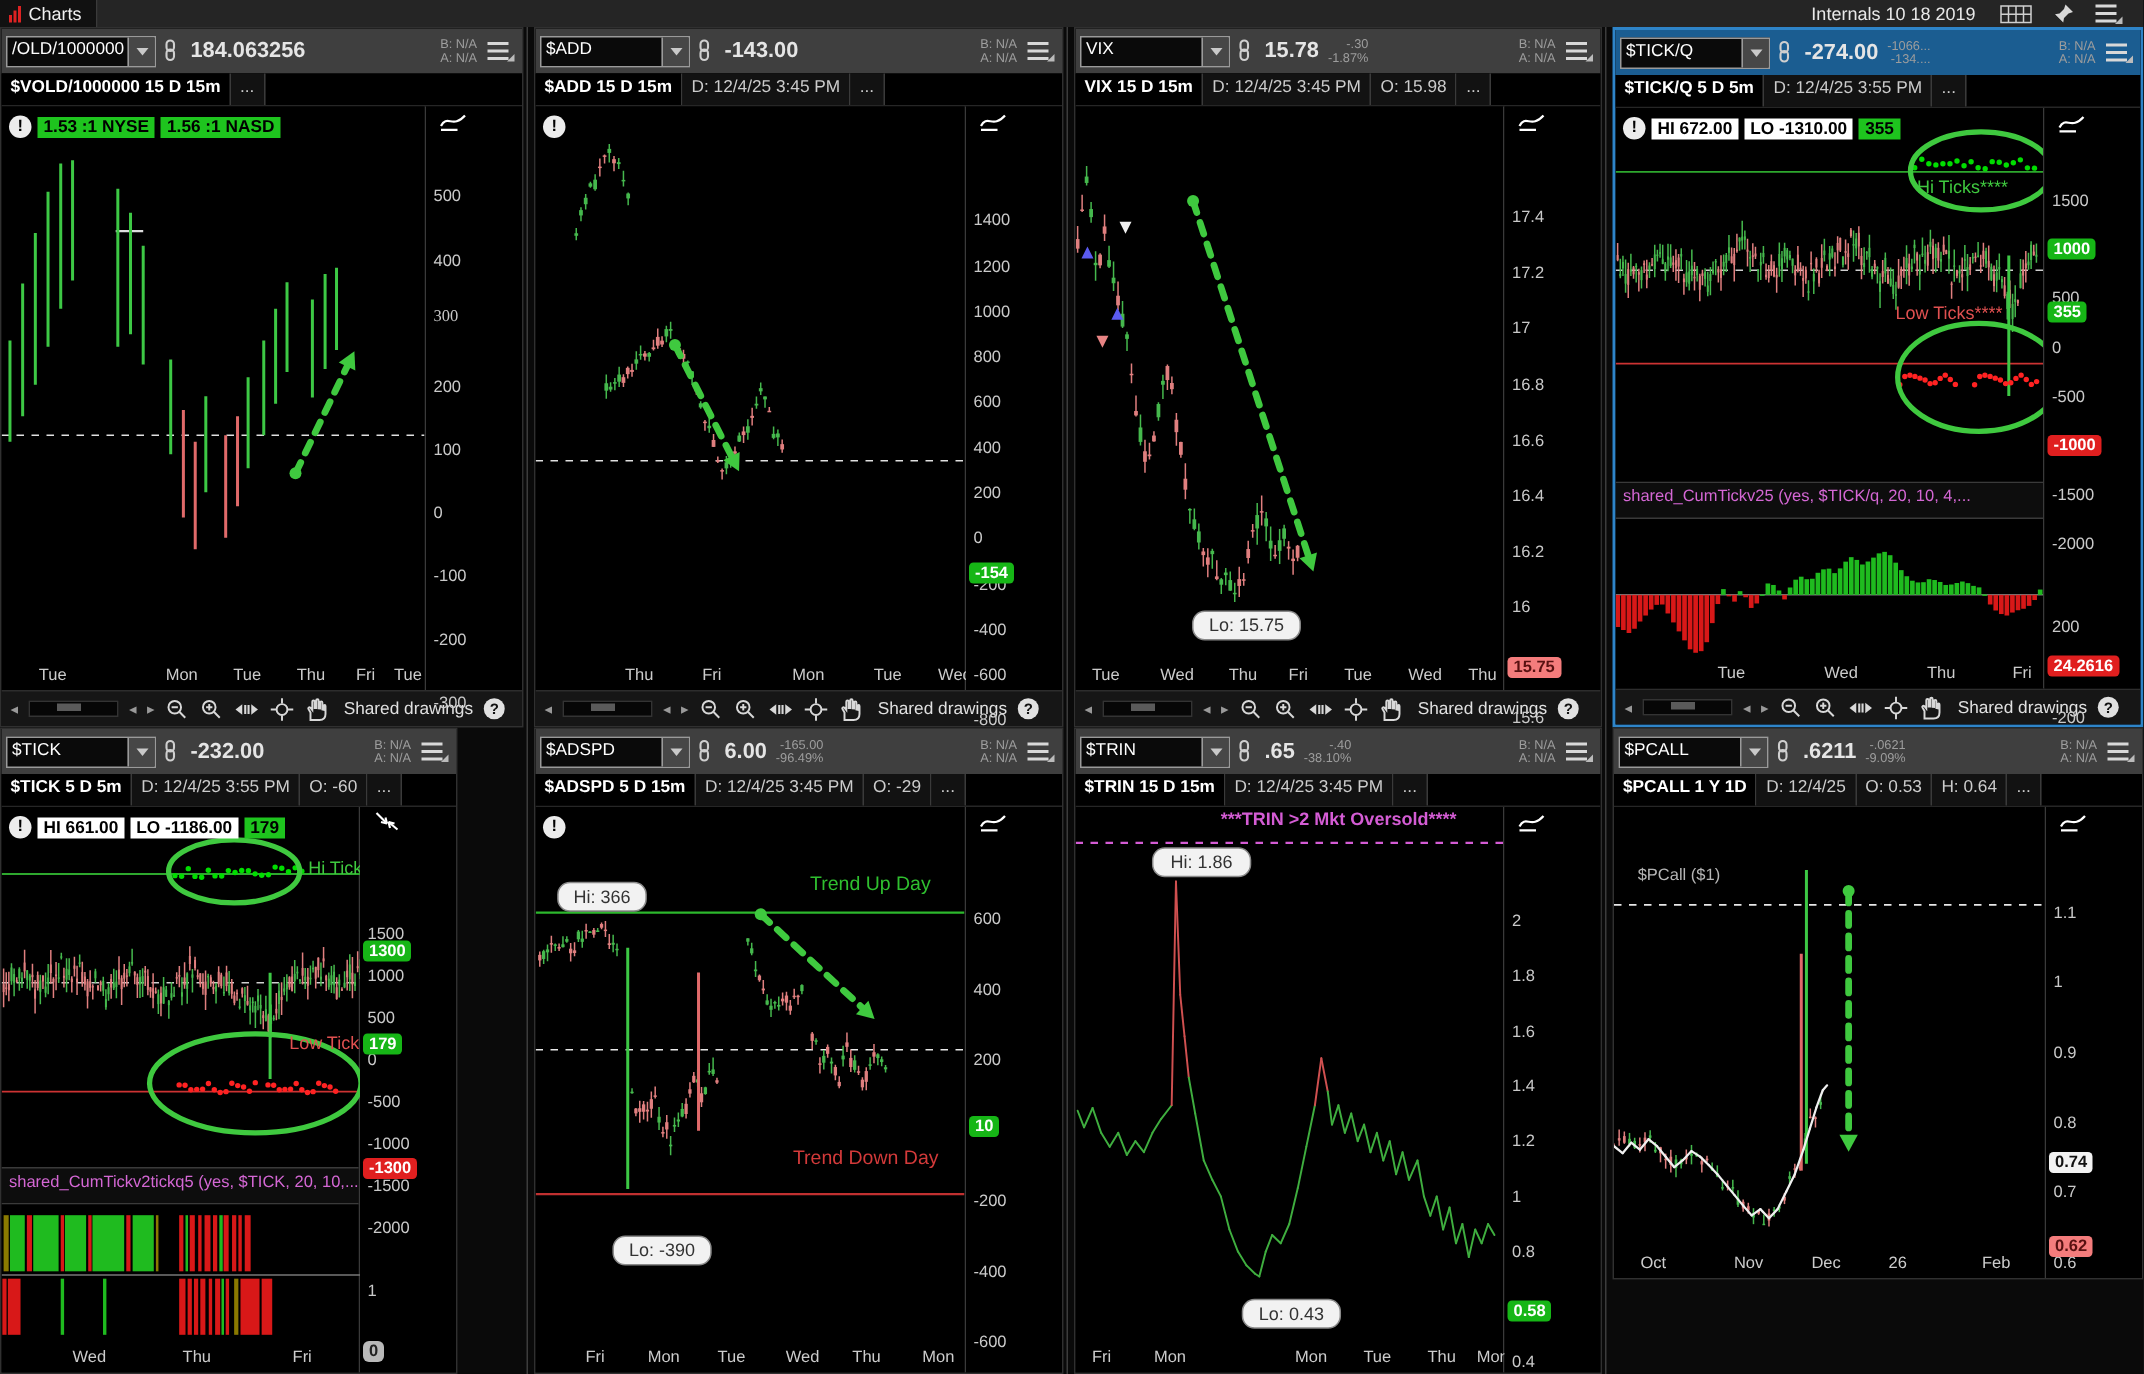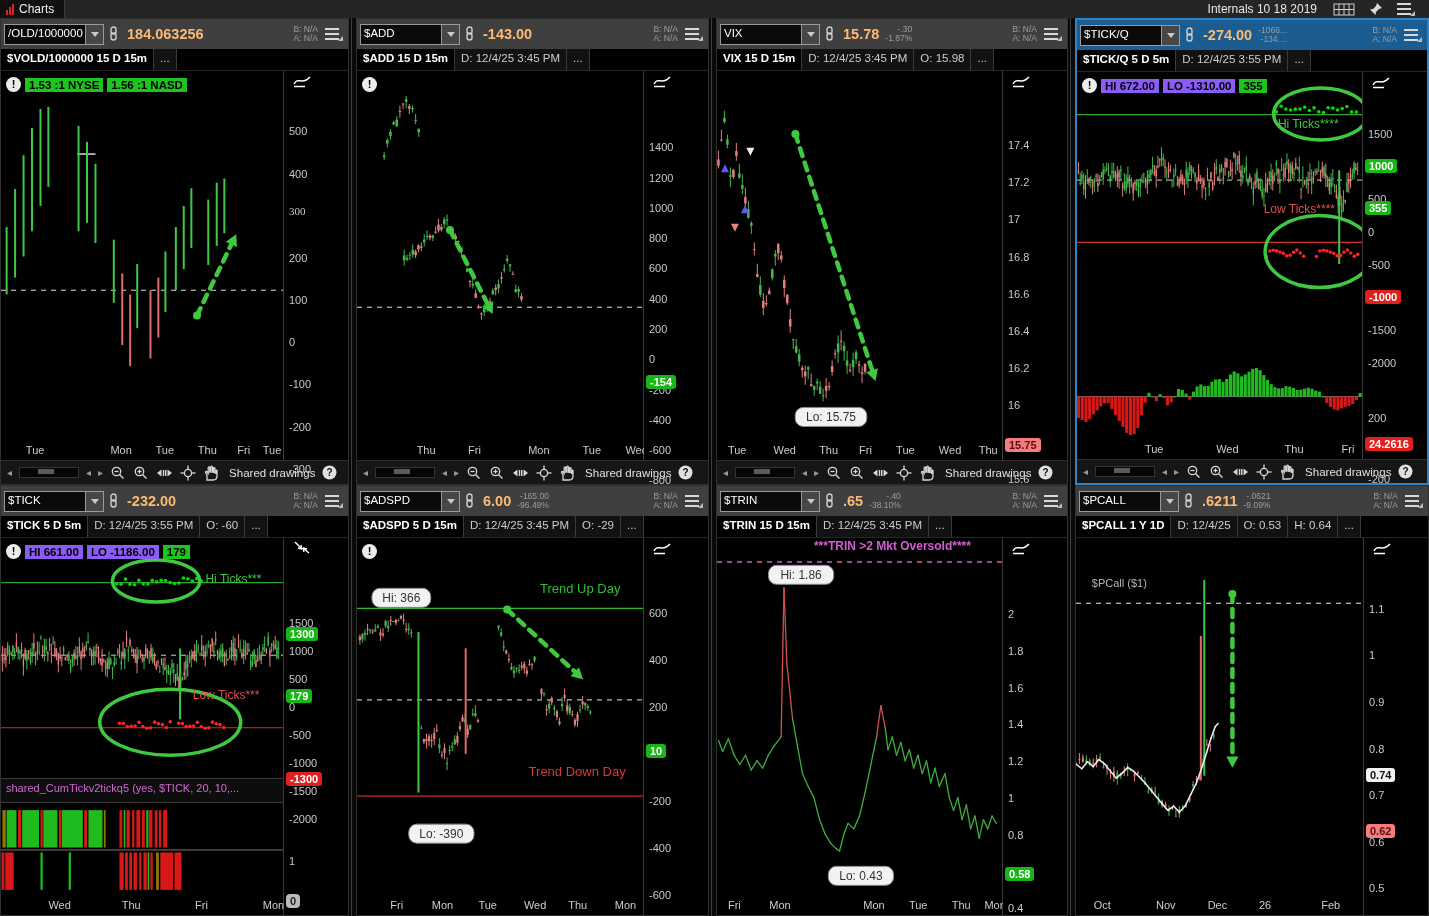--- a/index.html
+++ b/index.html
@@ -16,21 +16,21 @@
   
   .panel{position:absolute;background:#000;border:1px solid #303030;box-sizing:border-box;display:flex;flex-direction:column;overflow:hidden;}
   .panel.active{border:2px solid #2e84c8;}
   .phead{height:30px;min-height:30px;background:#3f3f3f;display:flex;align-items:center;padding:0 3px;gap:3px;overflow:hidden;}
   .panel.active .phead{background:#1b5d91;}
   .symbox{display:flex;height:19px;border:1px solid #9a9a9a;background:#0a0a0a;flex:0 0 auto;}
   .symtxt{width:74px;color:#fff;font-size:11.5px;padding:2px 3px;white-space:nowrap;overflow:hidden;}
   .symdd{width:17px;background:#474747;border-left:1px solid #9a9a9a;display:flex;align-items:center;justify-content:center;}
   .caret{width:0;height:0;border-left:4px solid transparent;border-right:4px solid transparent;border-top:5px solid #c9c9c9;}
   .linkic{flex:0 0 14px;}
-  .pval{font-size:14.5px;font-weight:bold;color:#fdba74;padding:0 3px;white-space:nowrap;overflow:hidden;}
+  .pval{font-size:14.5px;font-weight:bold;color:#e5e5e5;padding:0 3px;white-space:nowrap;overflow:hidden;}
   .pchg{font-size:8.5px;color:#9d9d9d;line-height:9.5px;text-align:right;white-space:nowrap;}
   .pba{font-size:8.5px;color:#9d9d9d;line-height:9.5px;margin-left:auto;text-align:left;white-space:nowrap;}
   .pmenu{margin-left:4px;margin-right:2px;position:relative;width:18px;height:14px;flex:0 0 18px;}
   .pmenu i{position:absolute;left:0;right:4px;height:2px;background:#d8d8d8;}
   .pmenu i:nth-child(1){top:1px}.pmenu i:nth-child(2){top:6px}.pmenu i:nth-child(3){top:11px}
   .cornertri{position:absolute;right:0;bottom:0;width:0;height:0;border-left:5px solid transparent;border-bottom:5px solid #bbb;}
   .trow{height:21px;min-height:21px;background:#000;display:flex;border-bottom:1px solid #262626;}
   .tseg{font-size:11.5px;color:#ccc;padding:3px 6px 0 6px;border-right:1px solid #3a3a3a;background:#121212;white-space:nowrap;}
   .tseg.name{color:#fff;font-weight:bold;background:#000;}
   .chartzone{flex:1;display:flex;min-height:0;}
@@ -43,21 +43,21 @@
   .ybadge{position:absolute;left:2px;font-size:11px;font-weight:bold;padding:1px 4px;border-radius:3px;white-space:nowrap;}
   .b-green{background:#16b616;color:#fff;}
   .b-red{background:#e01f1f;color:#fff;}
   .b-salmon{background:#f47c7c;color:#581111;}
   .b-white{background:#f2f2f2;color:#111;}
   .b-gray{background:#b9b9b9;color:#222;border-radius:4px;}
   .styleic{position:absolute;top:2px;left:8px;}
   .badgerow{position:absolute;top:6px;left:5px;display:flex;gap:4px;z-index:6;align-items:center;}
   .alert{width:15px;height:15px;border-radius:50%;background:#ececec;color:#000;font-size:11px;font-weight:bold;text-align:center;line-height:15px;}
   .hbadge{font-size:11.5px;font-weight:bold;padding:1px 4px;white-space:nowrap;}
-  .hb-yellow{background:#8b5cf6;color:#000;}
+  .hb-yellow{background:#ffffff;color:#000;}
   .hb-green{background:#1ec41e;color:#000;}
   .timeaxis{height:18px;min-height:18px;position:relative;background:#000;color:#ccc;font-size:11px;}
   .tlab{position:absolute;top:2px;}
   .toolbar{height:23px;min-height:23px;background:#161616;display:flex;align-items:center;gap:7px;padding:0 6px;border-top:1px solid #2d2d2d;color:#ddd;}
   .sb-arrow{color:#999;font-size:10px;}
   .sbtrack{width:58px;height:9px;background:#060606;border:1px solid #333;position:relative;}
   .sbhandle{position:absolute;left:18px;top:1px;width:16px;height:5px;background:#5a5a5a;}
   .shared{font-size:11.5px;color:#e0e0e0;margin-left:4px;white-space:nowrap;}
   .tbic{display:flex;align-items:center;}
   svg{display:block;}
@@ -1136,20 +1136,21 @@
                 <circle cx="270.39375" cy="178.1068042056978" r="1.8" fill="#ff2222"></circle>
                 <circle cx="273.8375" cy="181.0492505730473" r="1.8" fill="#ff2222"></circle>
                 <circle cx="277.28125" cy="184.25032726757865" r="1.8" fill="#ff2222"></circle>
                 <circle cx="280.725" cy="182.39076579072218" r="1.8" fill="#ff2222"></circle>
                 <ellipse cx="243.67499999999998" cy="41.93684210526316" rx="47.025000000000006" ry="26" fill="none" stroke="#3fc93f" stroke-width="3.5"></ellipse>
                 <ellipse cx="242.25" cy="179.5421052631579" rx="54.15" ry="36" fill="none" stroke="#3fc93f" stroke-width="3.5"></ellipse>
                 <text x="200.92499999999998" y="56.352631578947374" fill="#3fc93f" font-size="12" font-family="&quot;Liberation Sans&quot;, sans-serif" font-weight="normal">Hi Ticks****</text>
                 <text x="186.675" y="140.8815789473684" fill="#e05050" font-size="12" font-family="&quot;Liberation Sans&quot;, sans-serif" font-weight="normal">Low Ticks****</text>
               </svg>
             </div>
+            <div class="lowerhead">shared_CumTickv25 (yes, $TICK/q, 20, 10, 4,...</div>
             <div class="lowerplot" style="height: 95px; min-height: 95px;">
               <svg width="285" height="95">
                 <line x1="0" y1="50.564516129032256" x2="285" y2="50.564516129032256" stroke="#777" stroke-width="1"></line>
                 <rect x="0" y="50.564516129032256" width="3.1049999999999995" height="21.451612903225808" fill="#d81818"></rect>
                 <rect x="3.7049999999999996" y="50.564516129032256" width="3.1049999999999995" height="23.443548387096783" fill="#d81818"></rect>
                 <rect x="7.409999999999999" y="50.564516129032256" width="3.1049999999999995" height="25.435483870967744" fill="#d81818"></rect>
                 <rect x="11.115" y="50.564516129032256" width="3.1049999999999995" height="22.600806451612897" fill="#d81818"></rect>
                 <rect x="14.819999999999999" y="50.564516129032256" width="3.1049999999999995" height="17.774193548387103" fill="#d81818"></rect>
                 <rect x="18.525000000000002" y="50.564516129032256" width="3.1049999999999995" height="13.790322580645153" fill="#d81818"></rect>
                 <rect x="22.23" y="50.564516129032256" width="3.1049999999999995" height="9.806451612903231" fill="#d81818"></rect>
@@ -1299,21 +1300,21 @@
           </span>
           <span class="shared">Shared drawings</span>
           <span class="tbic">
             <svg width="15" height="15" viewBox="0 0 15 15">
               <circle cx="7.5" cy="7.5" r="7" fill="#e0e0e0"></circle>
               <text x="7.5" y="11" text-anchor="middle" font-size="10" font-weight="bold" fill="#111" font-family="Liberation Sans, sans-serif">?</text>
             </svg>
           </span>
         </div>
       </div>
-      <div class="panel" style="left: 0px; top: 485px; width: 349px; height: 431px;">
+      <div class="panel" style="left: 0px; top: 485px; width: 305px; height: 431px;">
         <div class="phead">
           <div class="symbox">
             <div class="symtxt">$TICK</div>
             <div class="symdd">
               <span class="caret"></span>
             </div>
           </div>
           <div class="linkic">
             <svg width="13" height="16" viewBox="0 0 13 16">
               <rect x="4" y="1" width="5" height="7" rx="2.5" fill="none" stroke="#cfcfcf" stroke-width="1.4"></rect>
@@ -2173,21 +2174,21 @@
             <div class="ytick" style="top: 143.574px;">1.6</div>
             <div class="ytick" style="top: 180.395px;">1.4</div>
             <div class="ytick" style="top: 217.215px;">1.2</div>
             <div class="ytick" style="top: 254.036px;">1</div>
             <div class="ytick" style="top: 290.856px;">0.8</div>
             <div class="ytick" style="top: 364.497px;">0.4</div>
             <div class="ybadge b-green" style="top: 329.359px;">0.58</div>
           </div>
         </div>
       </div>
-      <div class="panel" style="left: 1075px; top: 485px; width: 354px; height: 431px;">
+      <div class="panel" style="left: 1075px; top: 485px; width: 354px; height: 368px;">
         <div class="phead">
           <div class="symbox">
             <div class="symtxt">$PCALL</div>
             <div class="symdd">
               <span class="caret"></span>
             </div>
           </div>
           <div class="linkic">
             <svg width="13" height="16" viewBox="0 0 13 16">
               <rect x="4" y="1" width="5" height="7" rx="2.5" fill="none" stroke="#cfcfcf" stroke-width="1.4"></rect>

